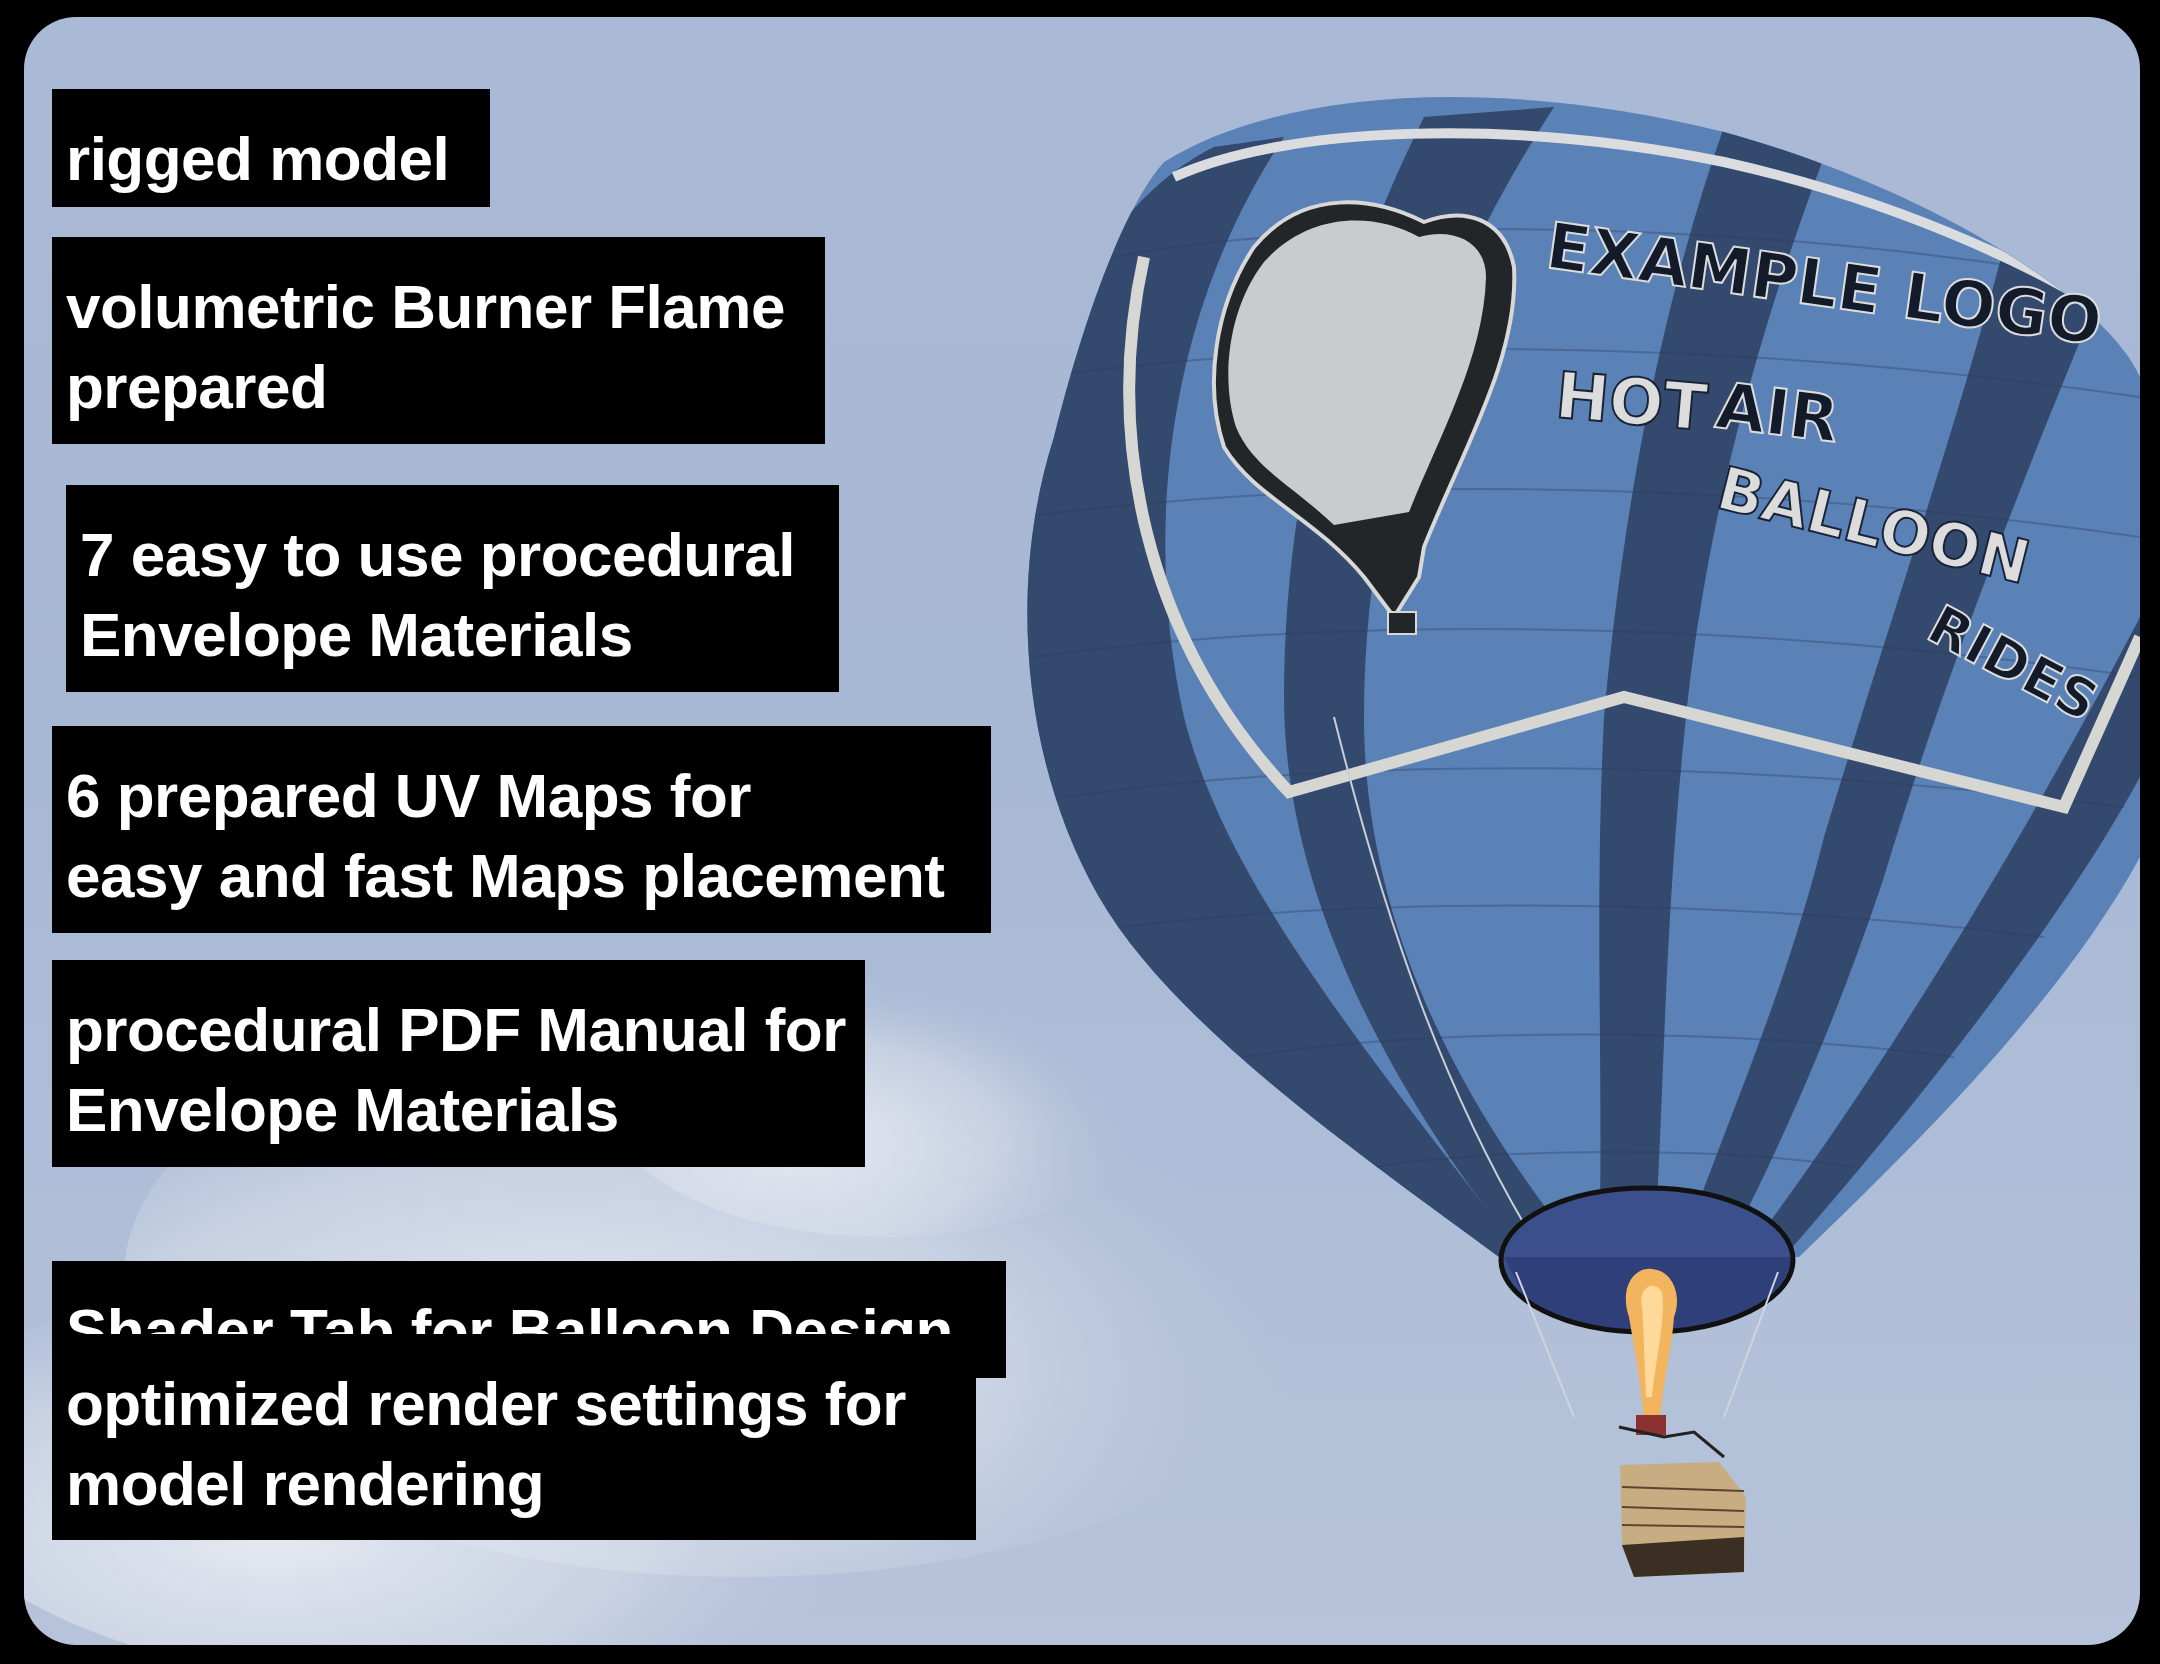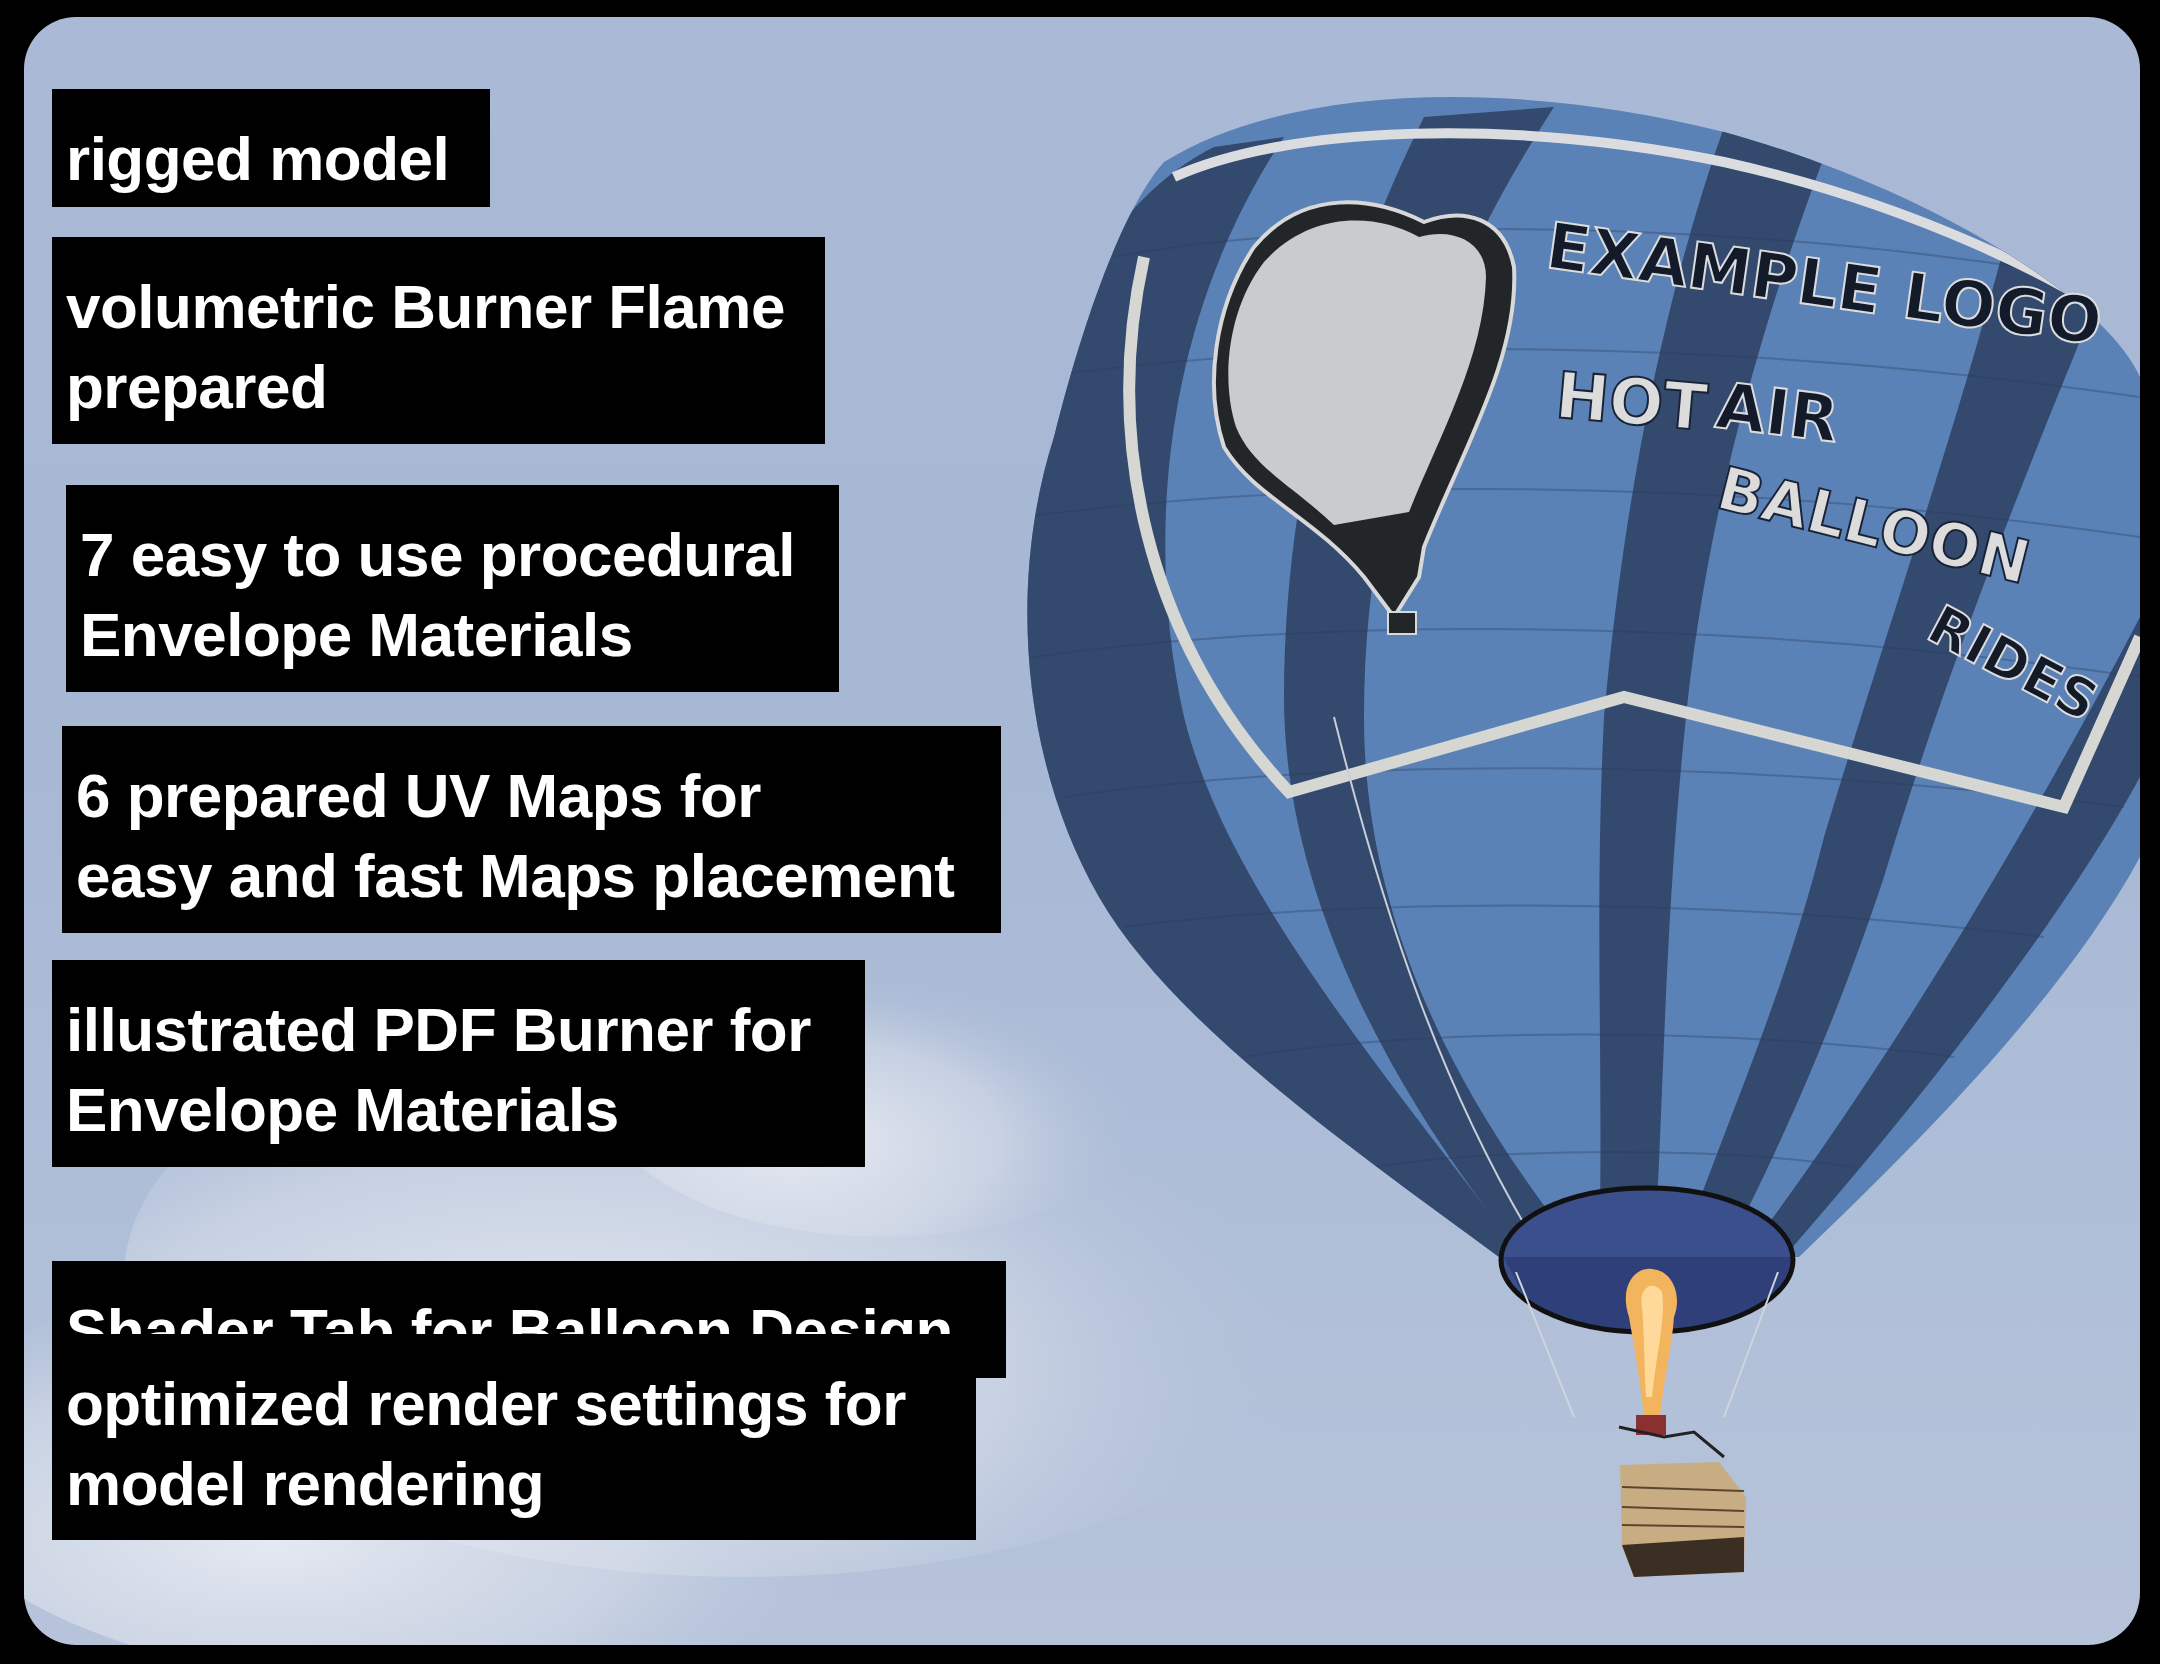--- a/index.html
+++ b/index.html
@@ -117,26 +117,26 @@
     <span>rigged model</span>
   </div>
   <div class="feature" style="top:220px;height:207px;width:773px;">
     <span>volumetric Burner Flame</span>
     <span>prepared</span>
   </div>
   <div class="feature" style="top:468px;height:207px;width:773px;margin-left:14px;">
     <span>7 easy to use procedural</span>
     <span>Envelope Materials</span>
   </div>
-  <div class="feature" style="top:709px;height:207px;width:939px;margin-left:10px;">
+  <div class="feature" style="top:709px;height:207px;width:939px;">
     <span>6 prepared UV Maps for</span>
     <span>easy and fast Maps placement</span>
   </div>
   <div class="feature" style="top:943px;height:207px;width:813px;">
-    <span>illustrated PDF Burner for</span>
+    <span>procedural PDF Manual for</span>
     <span>Envelope Materials</span>
   </div>
   <div class="feature" style="top:1244px;height:117px;width:954px;">
     <span>Shader Tab for Balloon Design</span>
   </div>
   <div class="feature" style="top:1317px;height:206px;width:924px;">
     <span>optimized render settings for</span>
     <span>model rendering</span>
   </div>
 </div>

